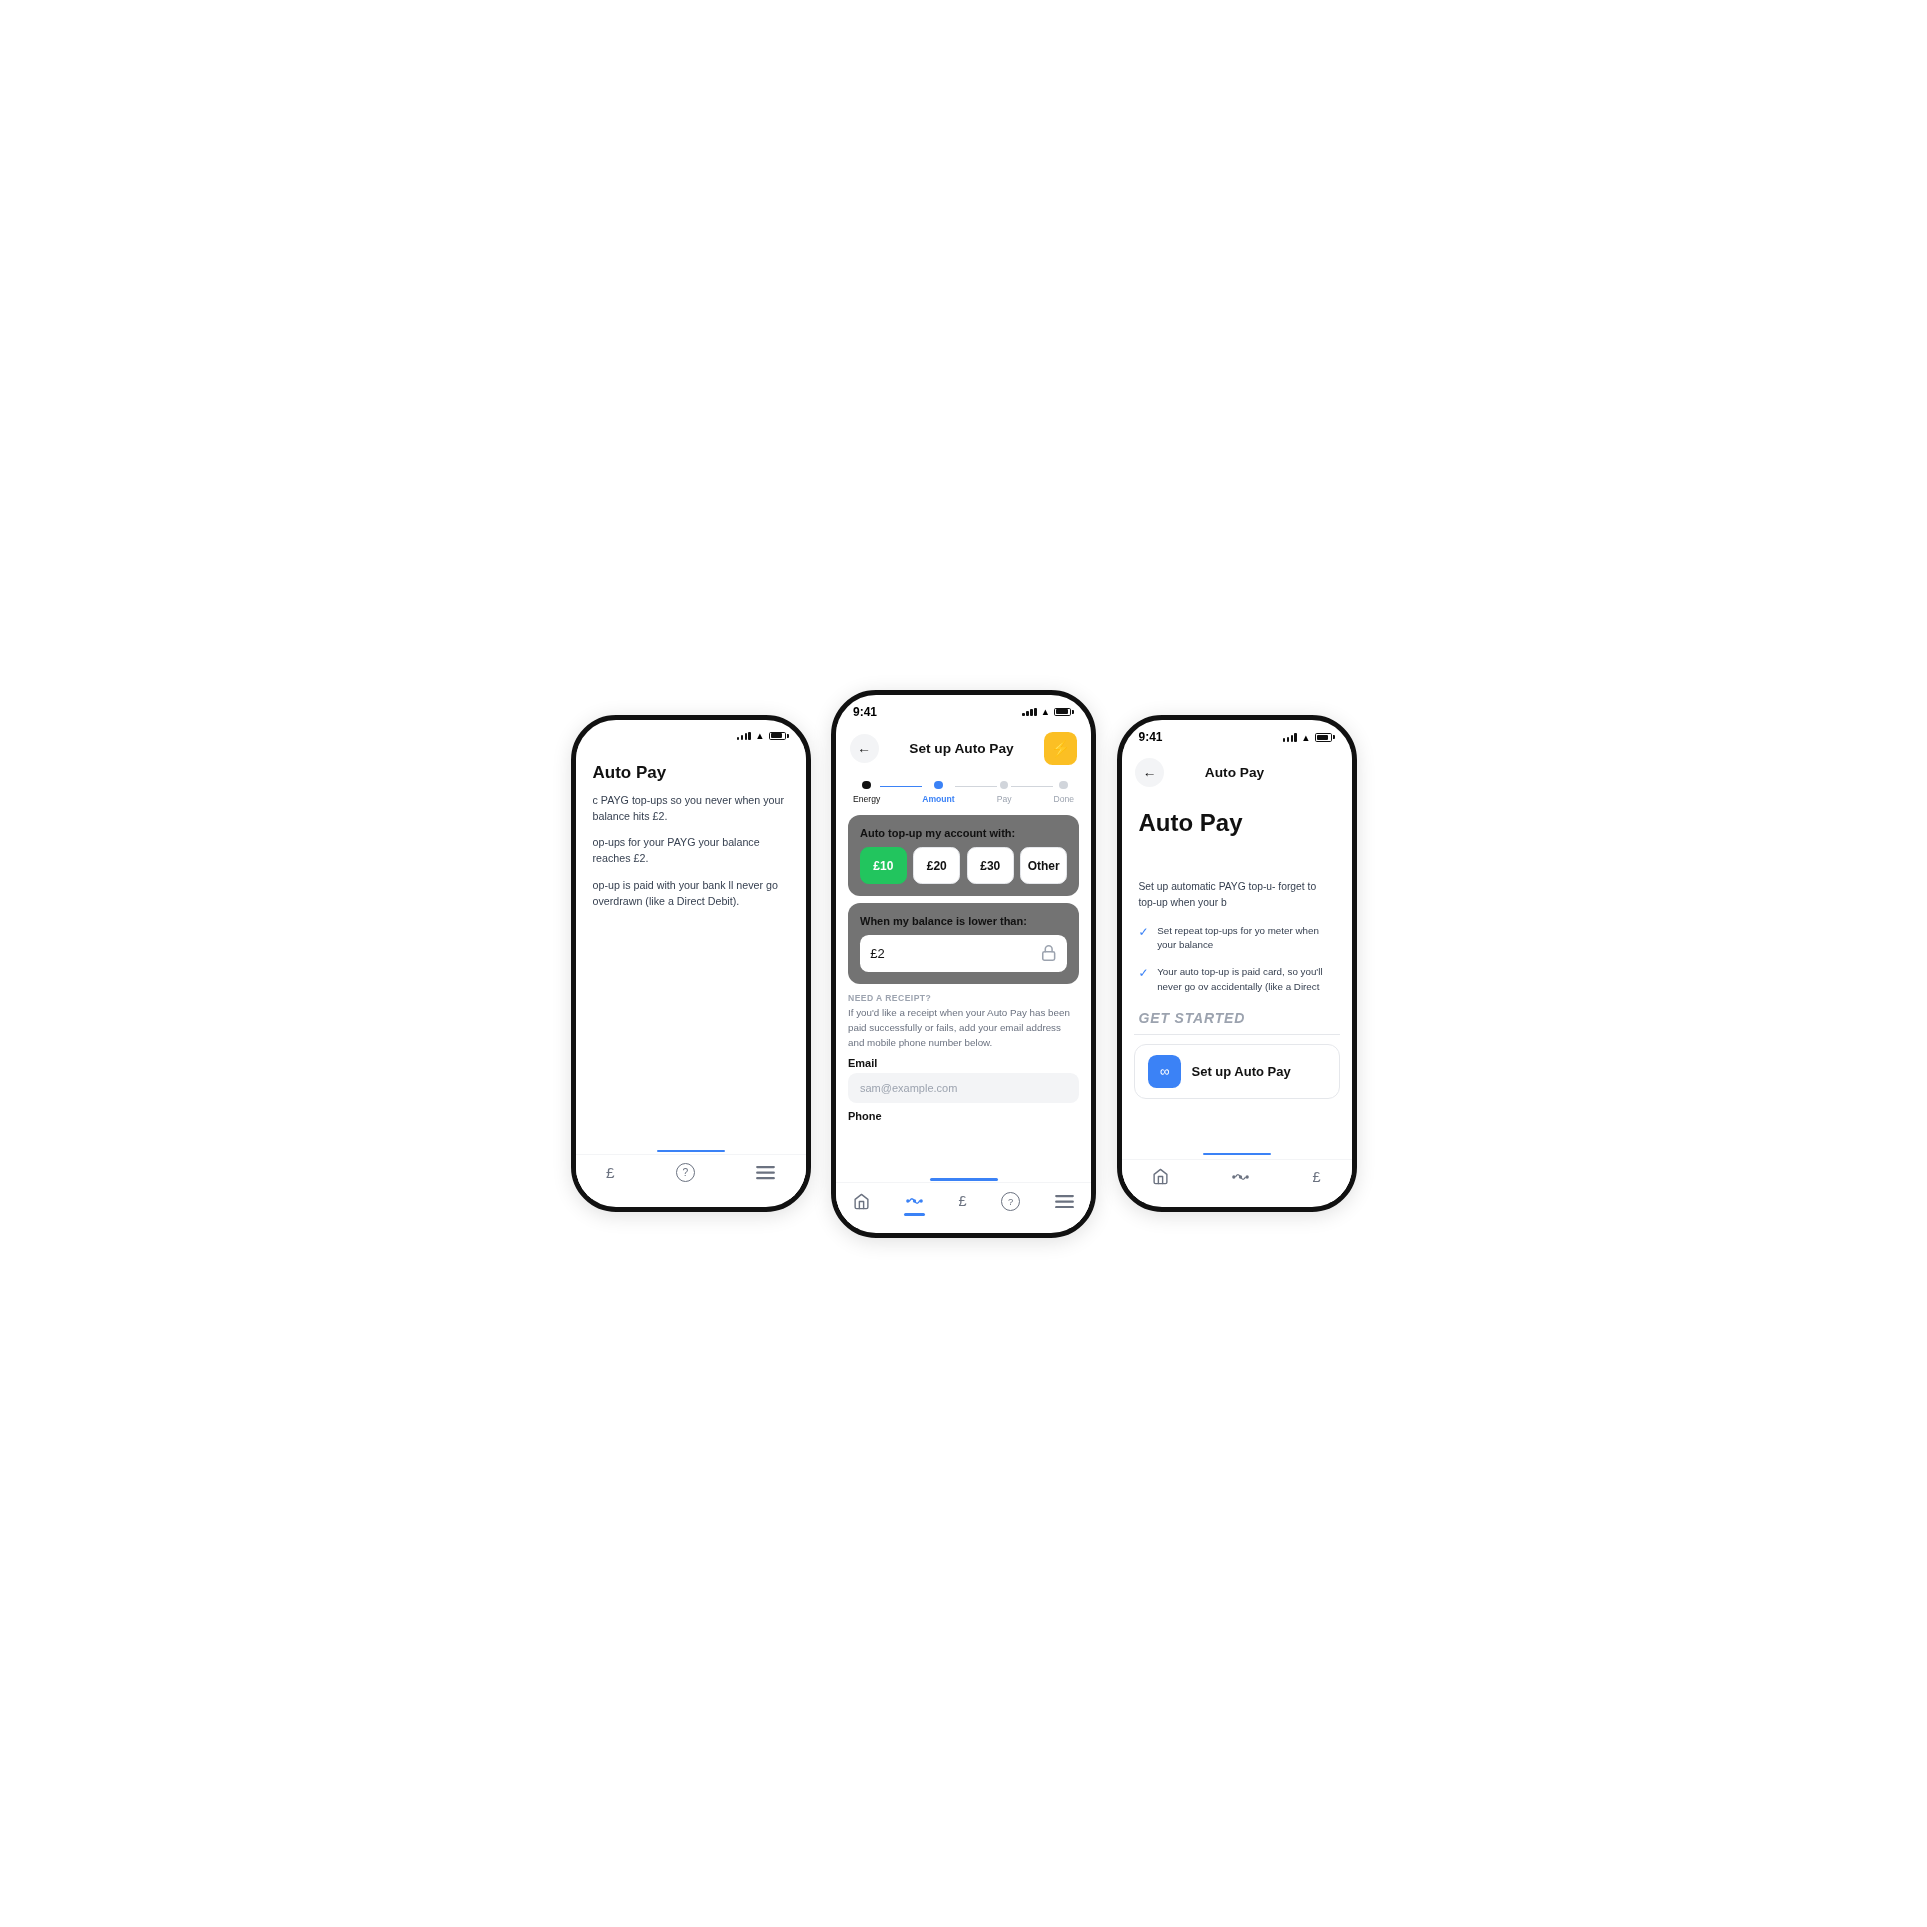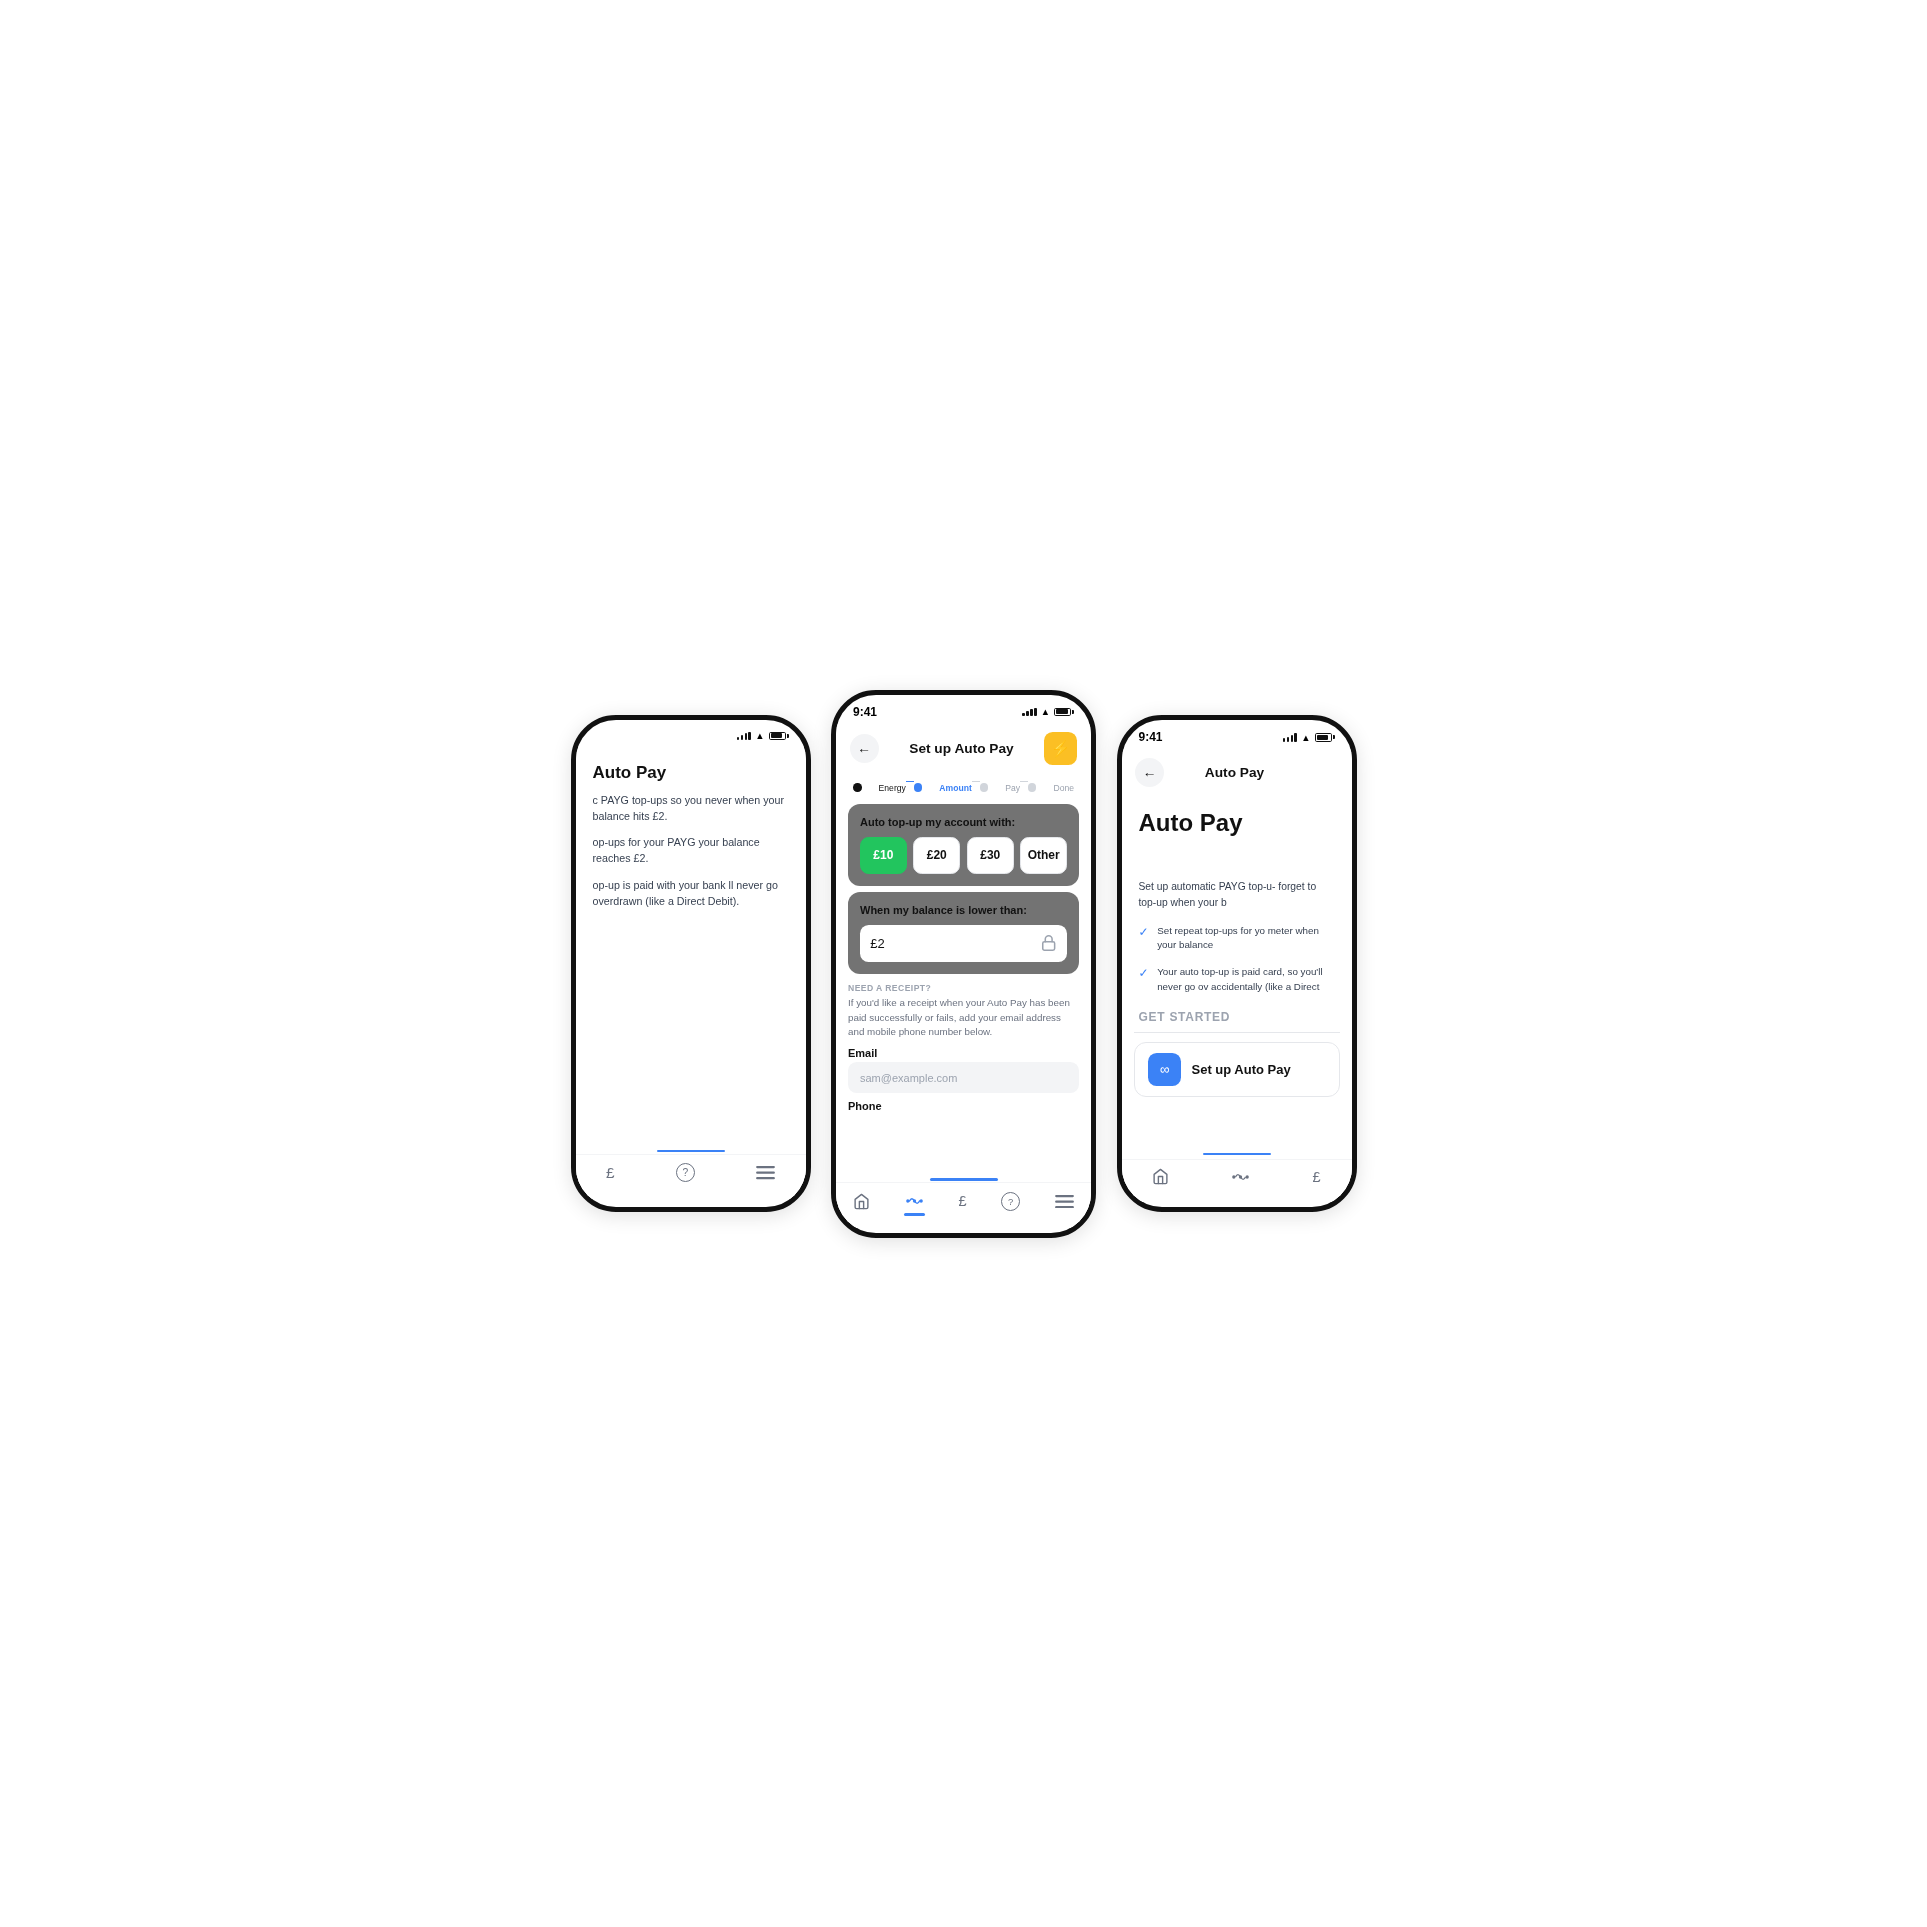--- a/index.html
+++ b/index.html
@@ -155,23 +155,23 @@
 
     
     .stepper {
       display: flex;
       align-items: center;
       padding: 6.8px 17px 3.4px;
       gap: 0;
     }
     .step-item {
       display: flex;
-      flex-direction: row;
-      align-items: center;
-      gap: 17px;
+      flex-direction: column;
+      align-items: center;
+      gap: 5px;
     }
     .step-dot {
       width: 8.6px;
       height: 8.6px;
       border-radius: 50%;
       background: #d1d5db;
     }
     .step-dot.active { background: #3B82F6; }
     .step-dot.completed { background: #111; }
     .step-label {
@@ -377,26 +377,27 @@
       font-size: 12px;
       flex-shrink: 0;
       margin-top: 0.9px;
     }
     .check-text {
       font-size: 9.8px;
       color: #374151;
       line-height: 1.5;
     }
     .get-started-label {
-      font-size: 12px;
+      font-size: 14px;
       font-weight: 700;
       color: #9ca3af;
       letter-spacing: 0.06em;
       text-transform: uppercase;
       padding: 12px 17px 5.1px;
+      font-style: italic;
     }
     .setup-btn {
       display: flex;
       align-items: center;
       gap: 10.3px;
       background: #ffffff;
       border: 1.3px solid #e5e7eb;
       border-radius: 12px;
       margin: 0 12px;
       padding: 10.3px 13.7px;

